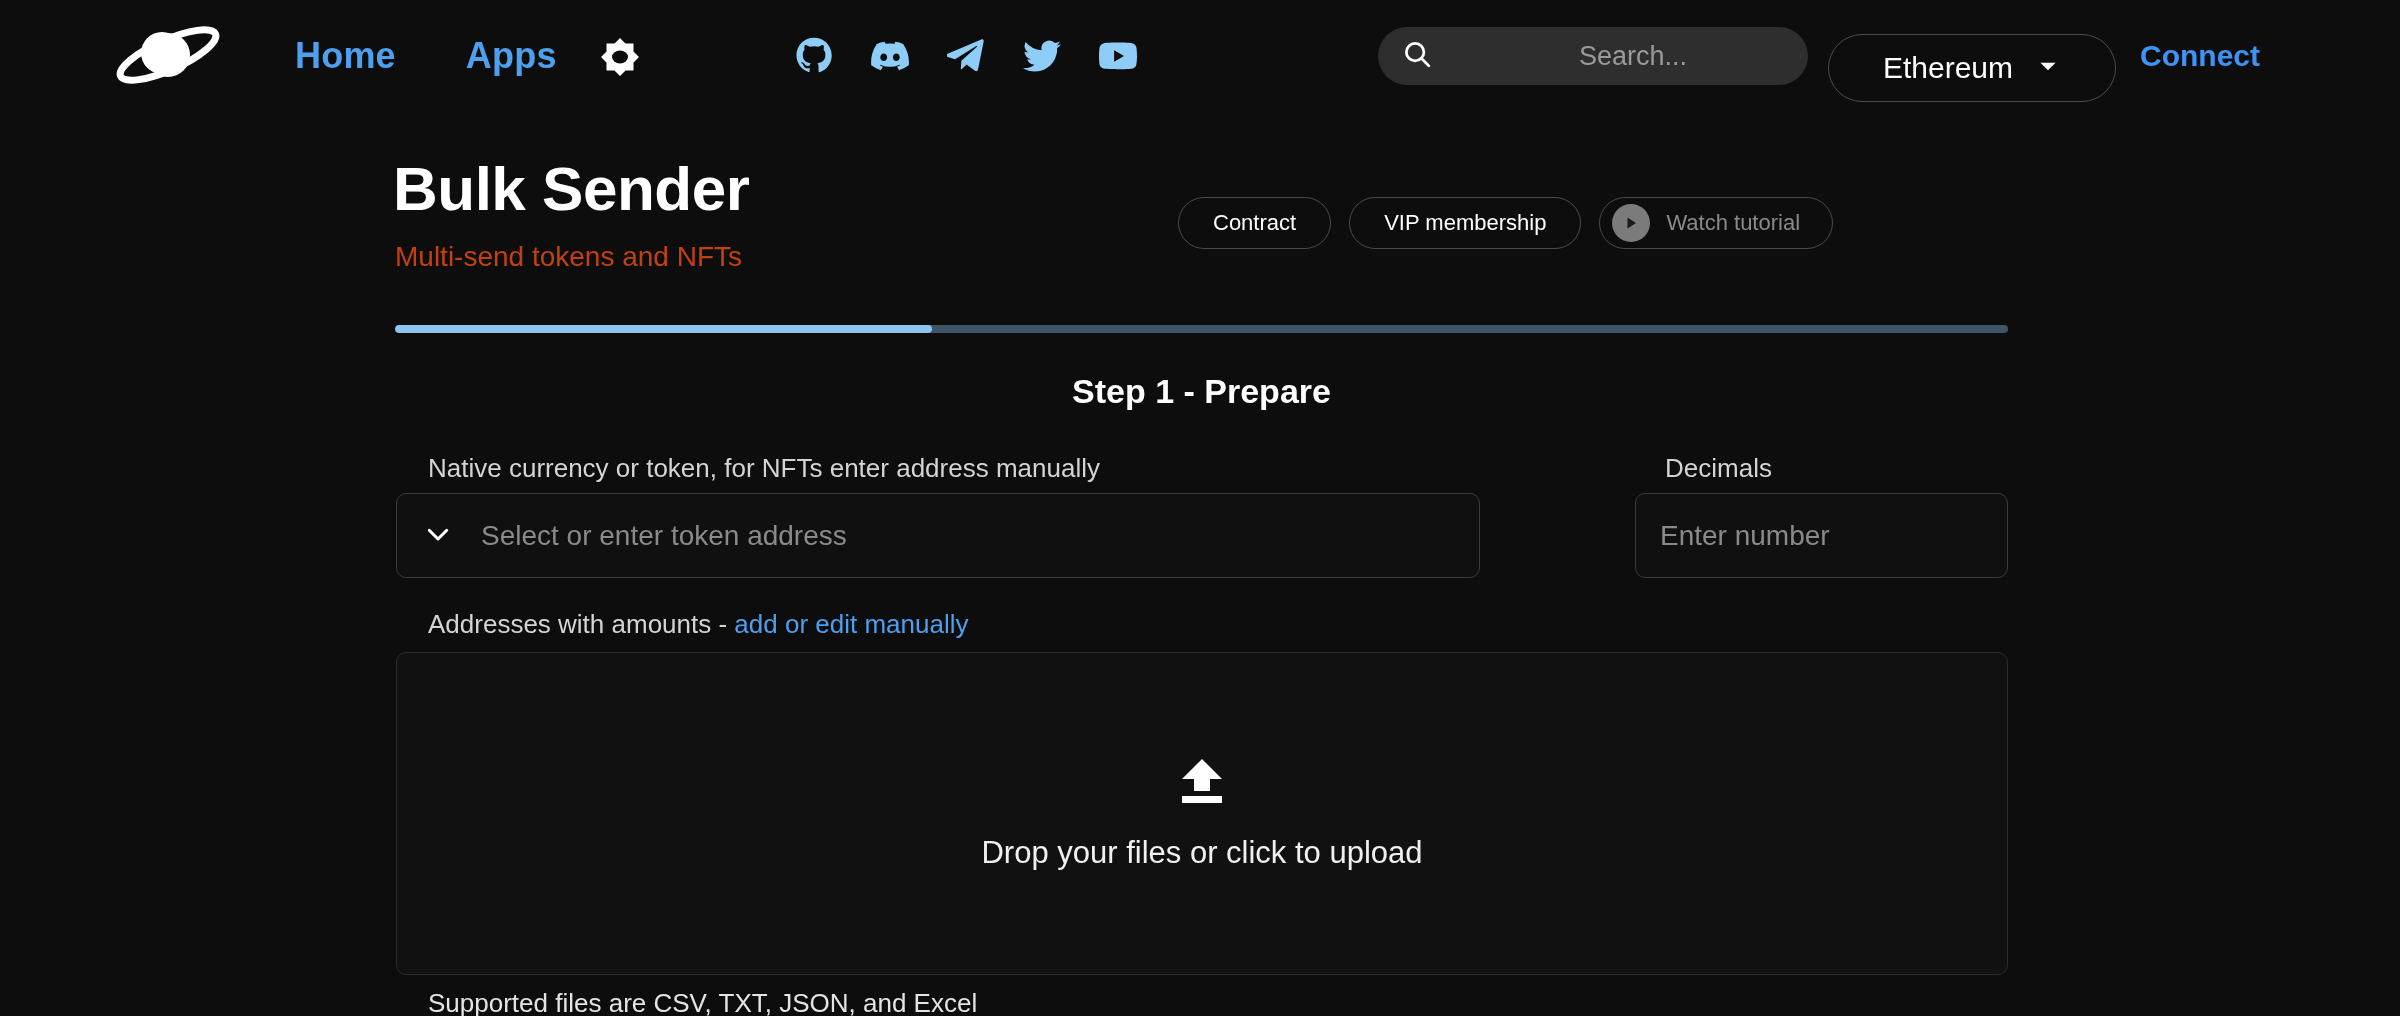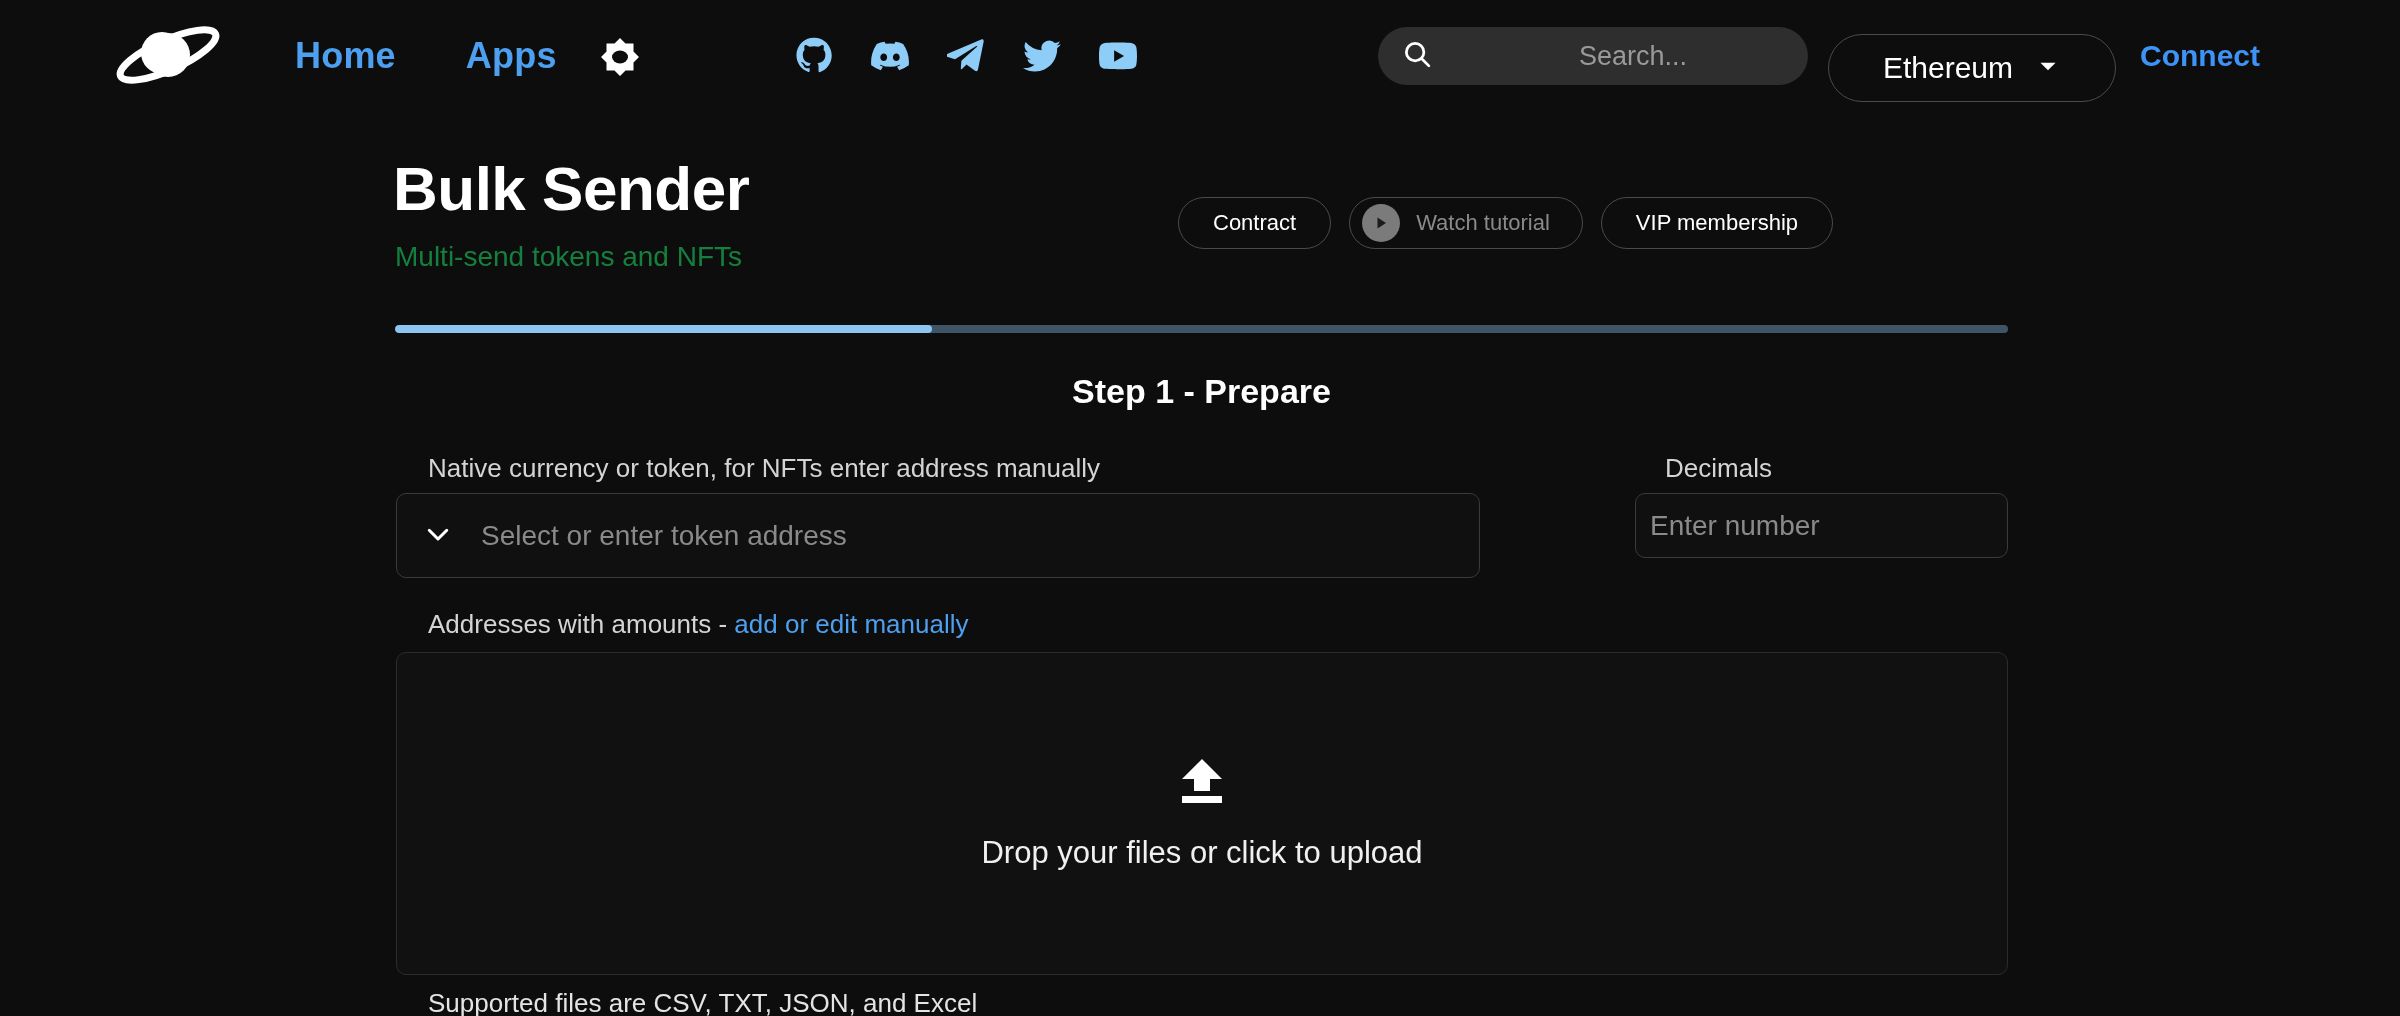--- a/index.html
+++ b/index.html
@@ -151,21 +151,21 @@
     font-weight: 700;
     color: #ffffff;
     letter-spacing: -0.5px;
     line-height: 1;
   }
   .page-subtitle {
     position: absolute;
     left: 395px;
     top: 243px;
     font-size: 28px;
-    color: #15803d;
+    color: #c2410c;
     line-height: 1;
   }
 
   .header-actions {
     position: absolute;
     left: 1178px;
     top: 197px;
     display: flex;
     align-items: center;
     gap: 18px;
@@ -263,22 +263,22 @@
     width: 1084px;
     height: 85px;
     padding: 0 26px;
     gap: 26px;
     cursor: pointer;
   }
   .decimals-box {
     left: 1635px;
     top: 493px;
     width: 373px;
-    height: 65px;
-    padding: 0 12px;
+    height: 85px;
+    padding: 0 22px;
     cursor: text;
   }
   .plain-input {
     flex: 1 1 auto;
     background: transparent;
     border: none;
     outline: none;
     color: #ffffff;
     font-family: "Liberation Sans", sans-serif;
     font-size: 28px;
@@ -392,29 +392,29 @@
   </div>
 
   <button class="connect-btn">Connect</button>
 </div>
 
 <div class="page-title">Bulk Sender</div>
 <div class="page-subtitle">Multi-send tokens and NFTs</div>
 
 <div class="header-actions">
   <button class="pill-btn">Contract</button>
+  <button class="pill-btn">VIP membership</button>
   <button class="pill-btn tutorial">
     <span class="play-circle">
       <svg width="16" height="16" viewBox="0 0 16 16" aria-hidden="true">
         <path d="M4.5 2.5 L13 8 L4.5 13.5 Z" fill="#1b1b1b"></path>
       </svg>
     </span>
     <span>Watch tutorial</span>
   </button>
-  <button class="pill-btn">VIP membership</button>
 </div>
 
 <div class="progress-track">
   <div class="progress-fill" id="progress-fill" style="width: 33.3%;"></div>
 </div>
 
 <div class="step-title">Step 1 - Prepare</div>
 
 <div class="field-label label-token">Native currency or token, for NFTs enter address manually</div>
 <div class="field-label label-decimals">Decimals</div>

